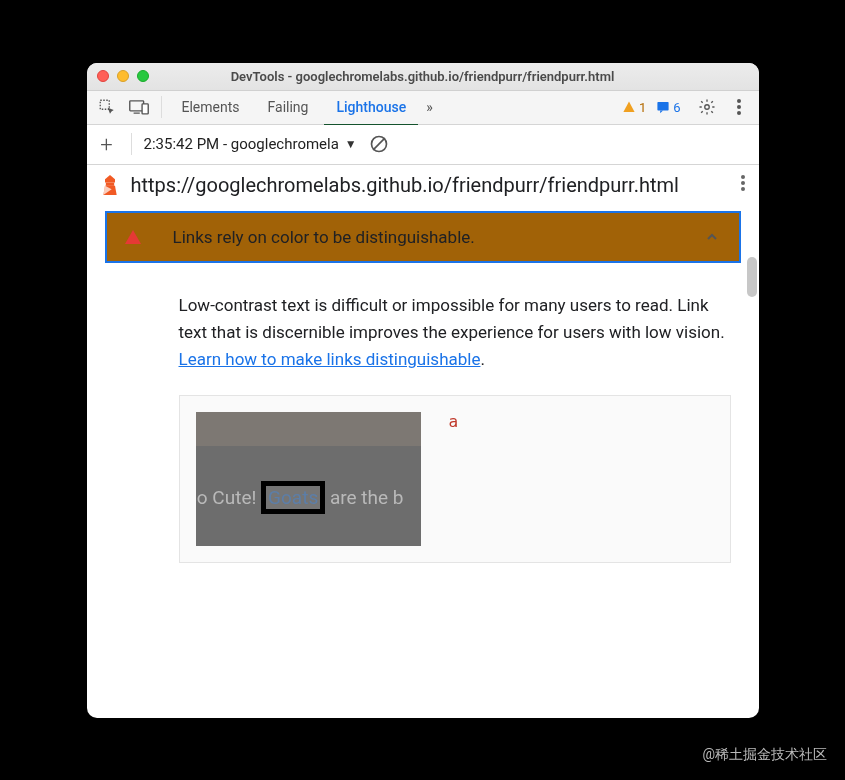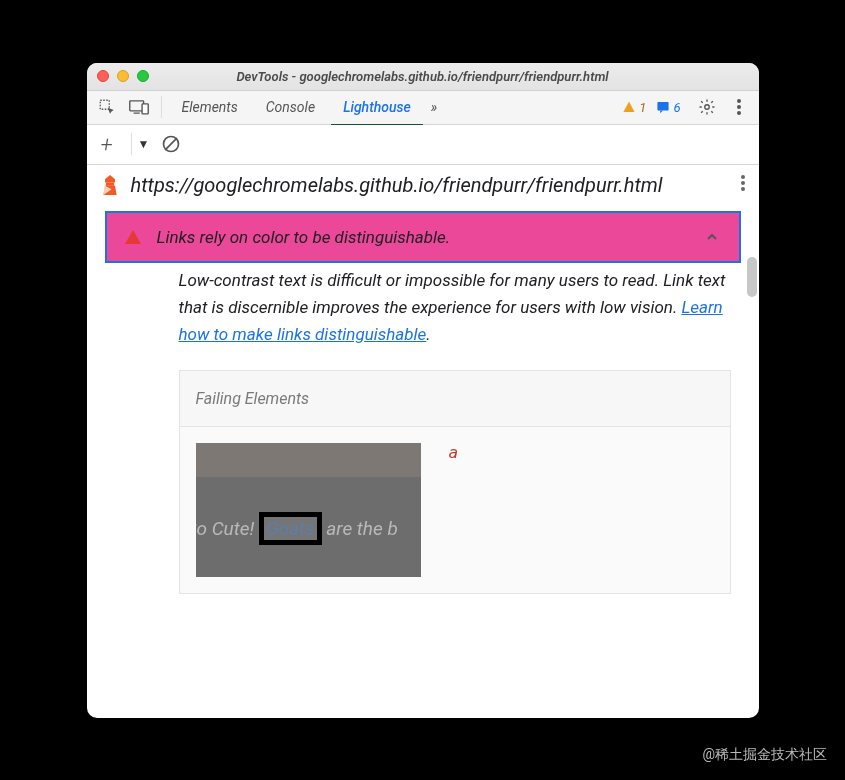--- a/index.html
+++ b/index.html
@@ -11,21 +11,20 @@
     position: relative;
   }
   .window {
     width: 672px; height: 655px;
     background: #fff;
     border-radius: 10px;
     box-shadow: 0 20px 50px rgba(0,0,0,.6);
     overflow: hidden;
     display: flex; flex-direction: column;
     position: relative;
-    font-style: italic;
   }
   
   .titlebar {
     height: 28px;
     background: linear-gradient(#ececec,#e3e3e3);
     border-bottom: 1px solid #d0d0d0;
     display: flex; align-items: center; padding: 0 10px;
     gap: 8px;
   }
   .traffic { display:flex; gap:8px; }
@@ -75,30 +74,30 @@
   .more-v { font-size:18px; color:#666; }
   
   .content { flex:1; overflow:auto; position:relative; }
   .scroll-handle {
     position:absolute; right:2px; top:52px; width:10px; height:40px;
     background:#c7c7c7; border-radius:6px;
   }
   .audit-box {
     margin: 6px 18px 0 18px;
     border:2px solid #1a73e8;
-    background:#ec4899;
+    background:#a16207;
     display:flex; align-items:center;
     padding:14px 18px;
-    gap:16px;
+    gap:32px;
   }
   .tri { width:0;height:0; border-left:8px solid transparent; border-right:8px solid transparent; border-bottom:14px solid #e53935; }
   .audit-title { font-size:17px; color:#202124; flex:1; }
   .expand-caret { width:18px; height:18px; display:flex; align-items:center; justify-content:center; color:#555; }
   .desc {
-    margin:4px 28px 0 92px;
+    margin:29px 28px 0 92px;
     font-size:17px; color:#202124; line-height:1.6;
   }
   .desc a { color:#1a73e8; text-decoration:underline; }
   .fail-block {
     margin:22px 28px 0 92px;
     border:1px solid #e4e4e4;
     background:#fafafa;
   }
   .fail-header {
     padding:18px 16px; font-size:16px; color:#7a7a7a;
@@ -148,21 +147,21 @@
     </div>
     <div class="icon-btn">
       <svg width="20" height="18" viewBox="0 0 26 20" fill="none" stroke="#555" stroke-width="1.8">
         <rect x="1" y="2" width="18" height="13" rx="1"></rect>
         <line x1="6" y1="18" x2="14" y2="18"></line>
         <rect x="17" y="6" width="8" height="13" rx="1" fill="#fff"></rect>
       </svg>
     </div>
     <div style="width:1px;height:22px;background:#ddd;margin:0 4px"></div>
     <div class="tab">Elements</div>
-    <div class="tab">Console</div>
+    <div class="tab">Failing</div>
     <div class="tab active">Lighthouse</div>
     <div class="chevrons">»</div>
     <div class="spacer"></div>
     <div class="badge warn">
       <svg width="14" height="14" viewBox="0 0 20 20">
           <path d="M10 2 L18 17 H2 Z" fill="#f0a020"></path>
         </svg>
       <span>1</span>
     </div>
     <div class="badge msg" style="margin-left:6px">
@@ -183,20 +182,21 @@
           <circle cx="2" cy="2" r="2"></circle>
           <circle cx="2" cy="8" r="2"></circle>
           <circle cx="2" cy="14" r="2"></circle>
         </svg>
     </div>
   </div>
 
   <div class="context-row">
     <div class="plus">+</div>
     <div class="vline"></div>
+    <div class="run-label">2:35:42 PM - googlechromela</div>
     <div class="dropdown-caret">▼</div>
     <div class="nocircle">
       <svg width="20" height="20" viewBox="0 0 24 24" fill="none" stroke="#555" stroke-width="2">
         <circle cx="12" cy="12" r="9"></circle>
           <line x1="5" y1="19" x2="19" y2="5"></line>
       </svg>
     </div>
   </div>
 
   <div class="url-row">
@@ -227,21 +227,20 @@
             <path d="M3 9 L7 5 L11 9"></path>
           </svg>
       </div>
     </div>
 
     <div class="desc">
       <span>Low-contrast text is difficult or impossible for many users to read. Link text that is discernible improves the experience for users with low vision. </span><a href="#">Learn how to make links distinguishable</a><span>.</span>
     </div>
 
     <div class="fail-block">
-      <div class="fail-header">Failing Elements</div>
       <div class="fail-body">
         <div class="thumb">
           <div class="bar"></div>
           <div class="line">
             <span>So Cute! </span><span class="hl">Goats</span><span> are the b</span>
           </div>
         </div>
         <div class="elem-tag">a</div>
       </div>
     </div>

